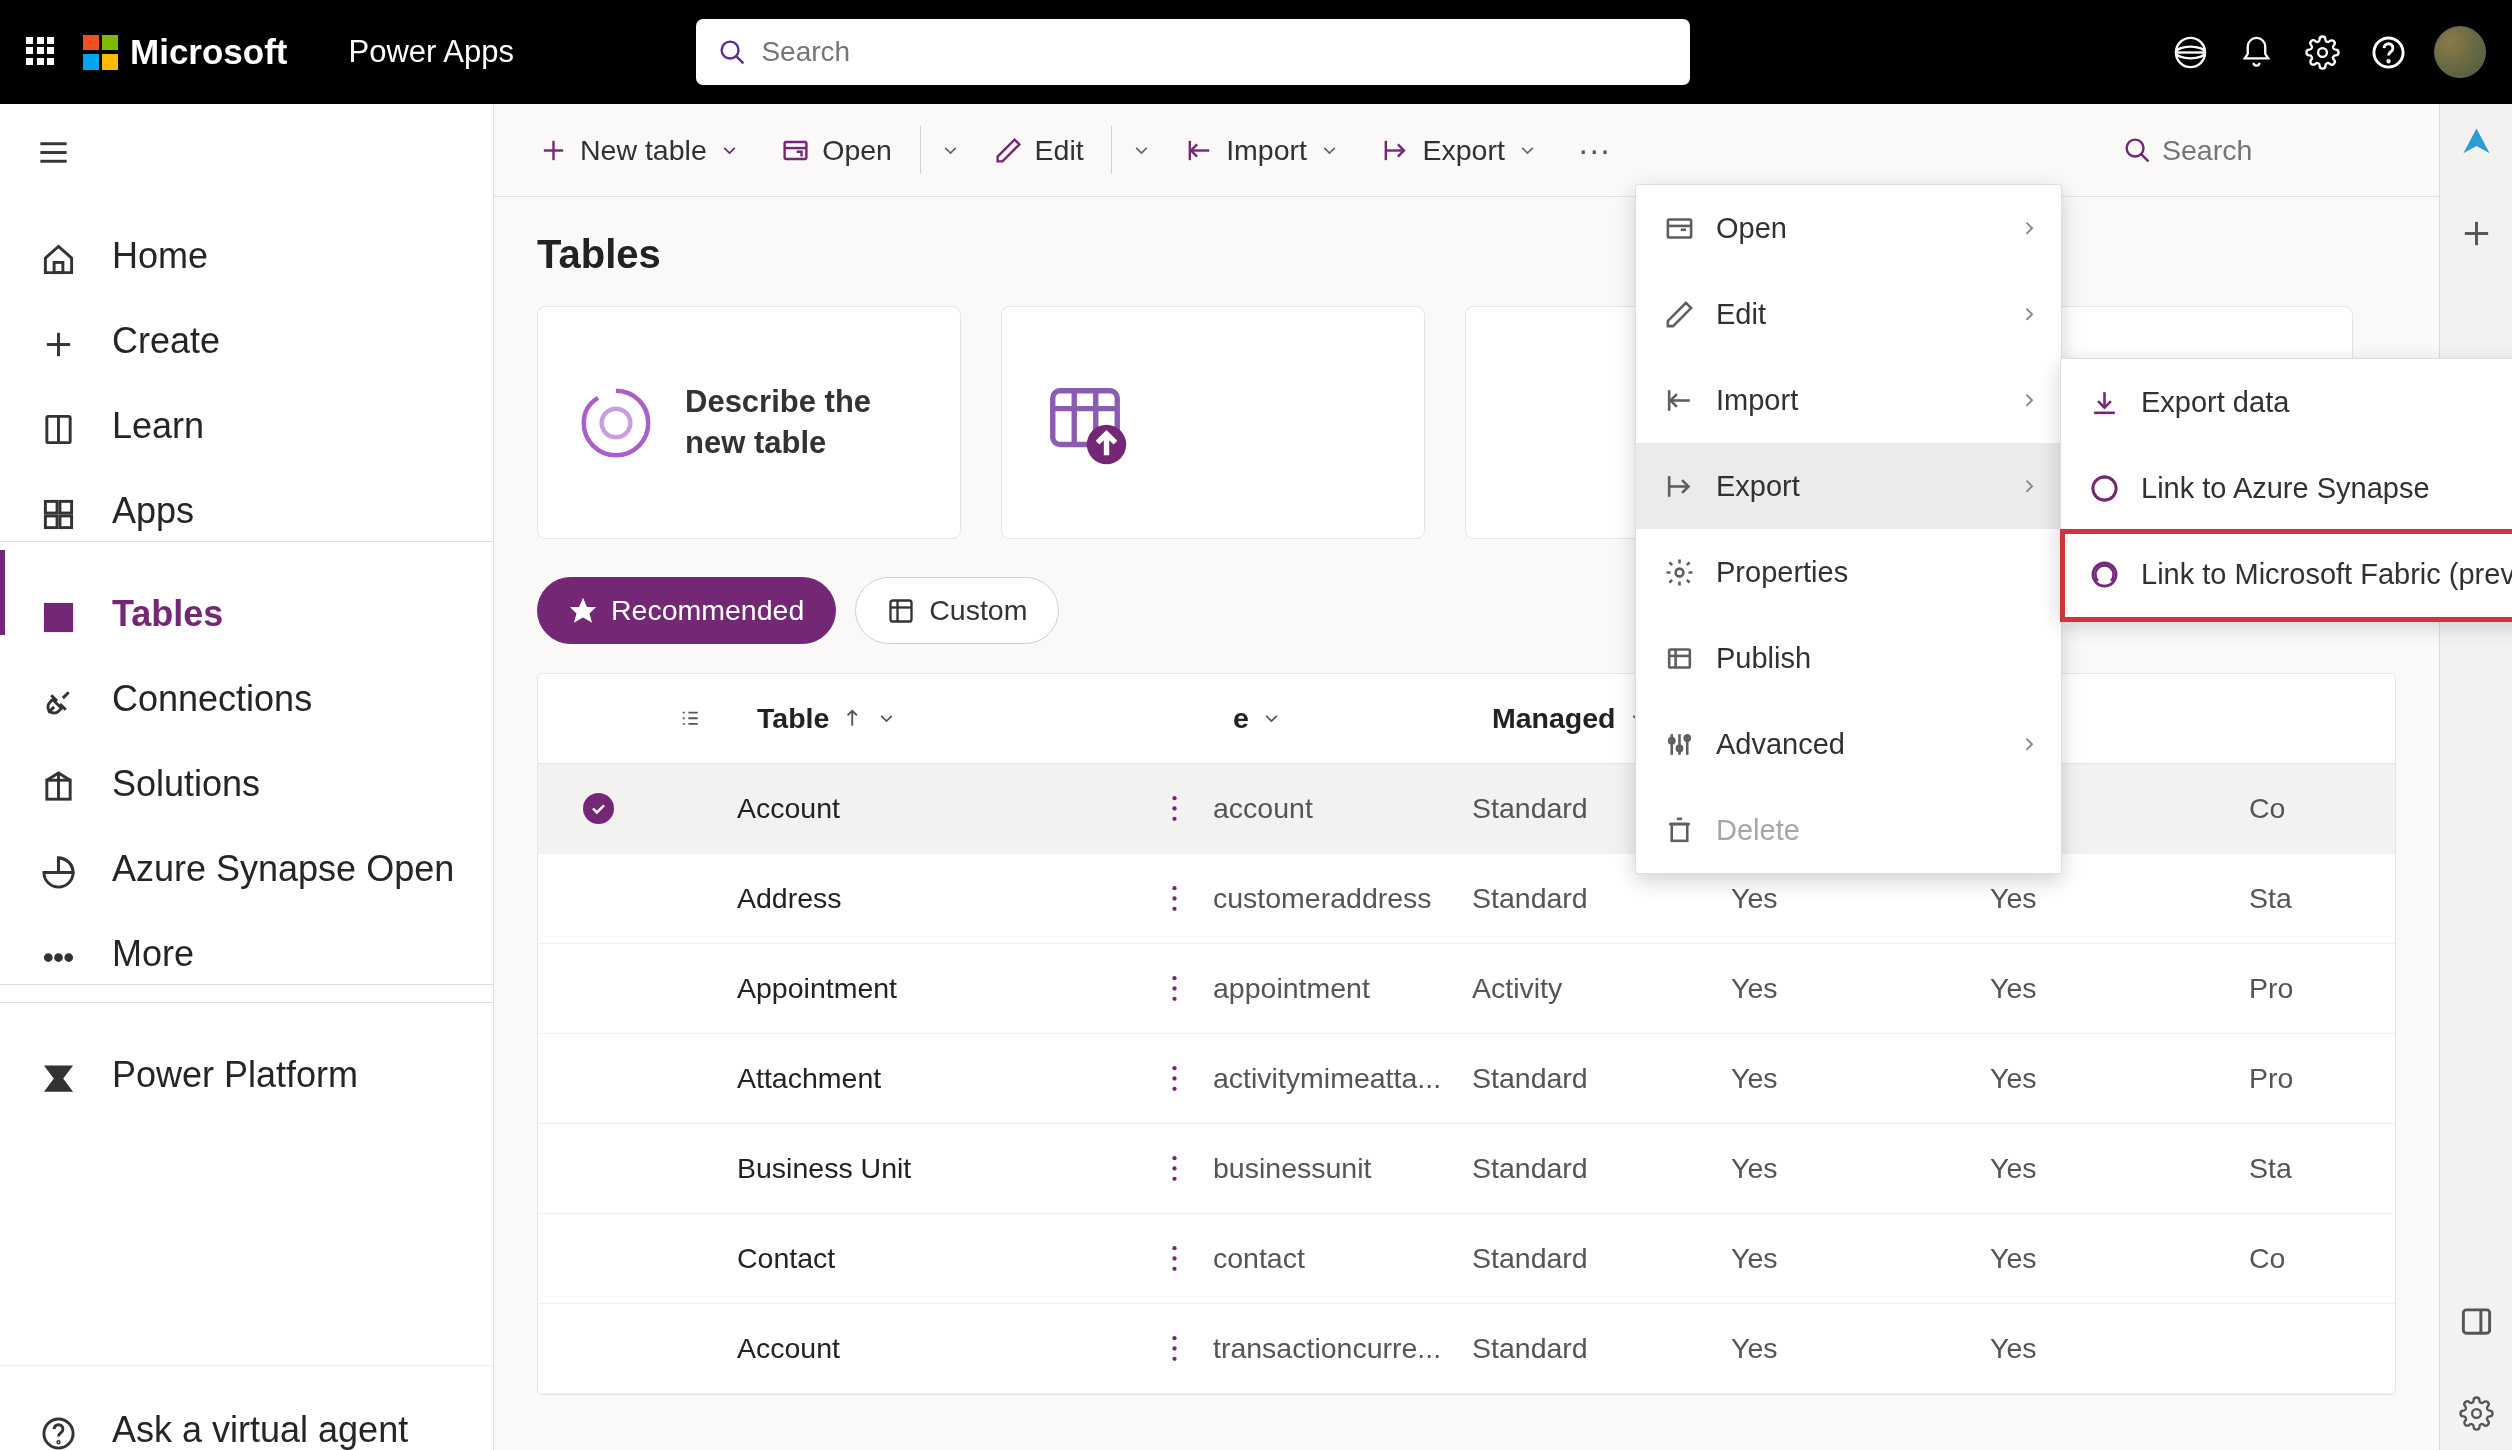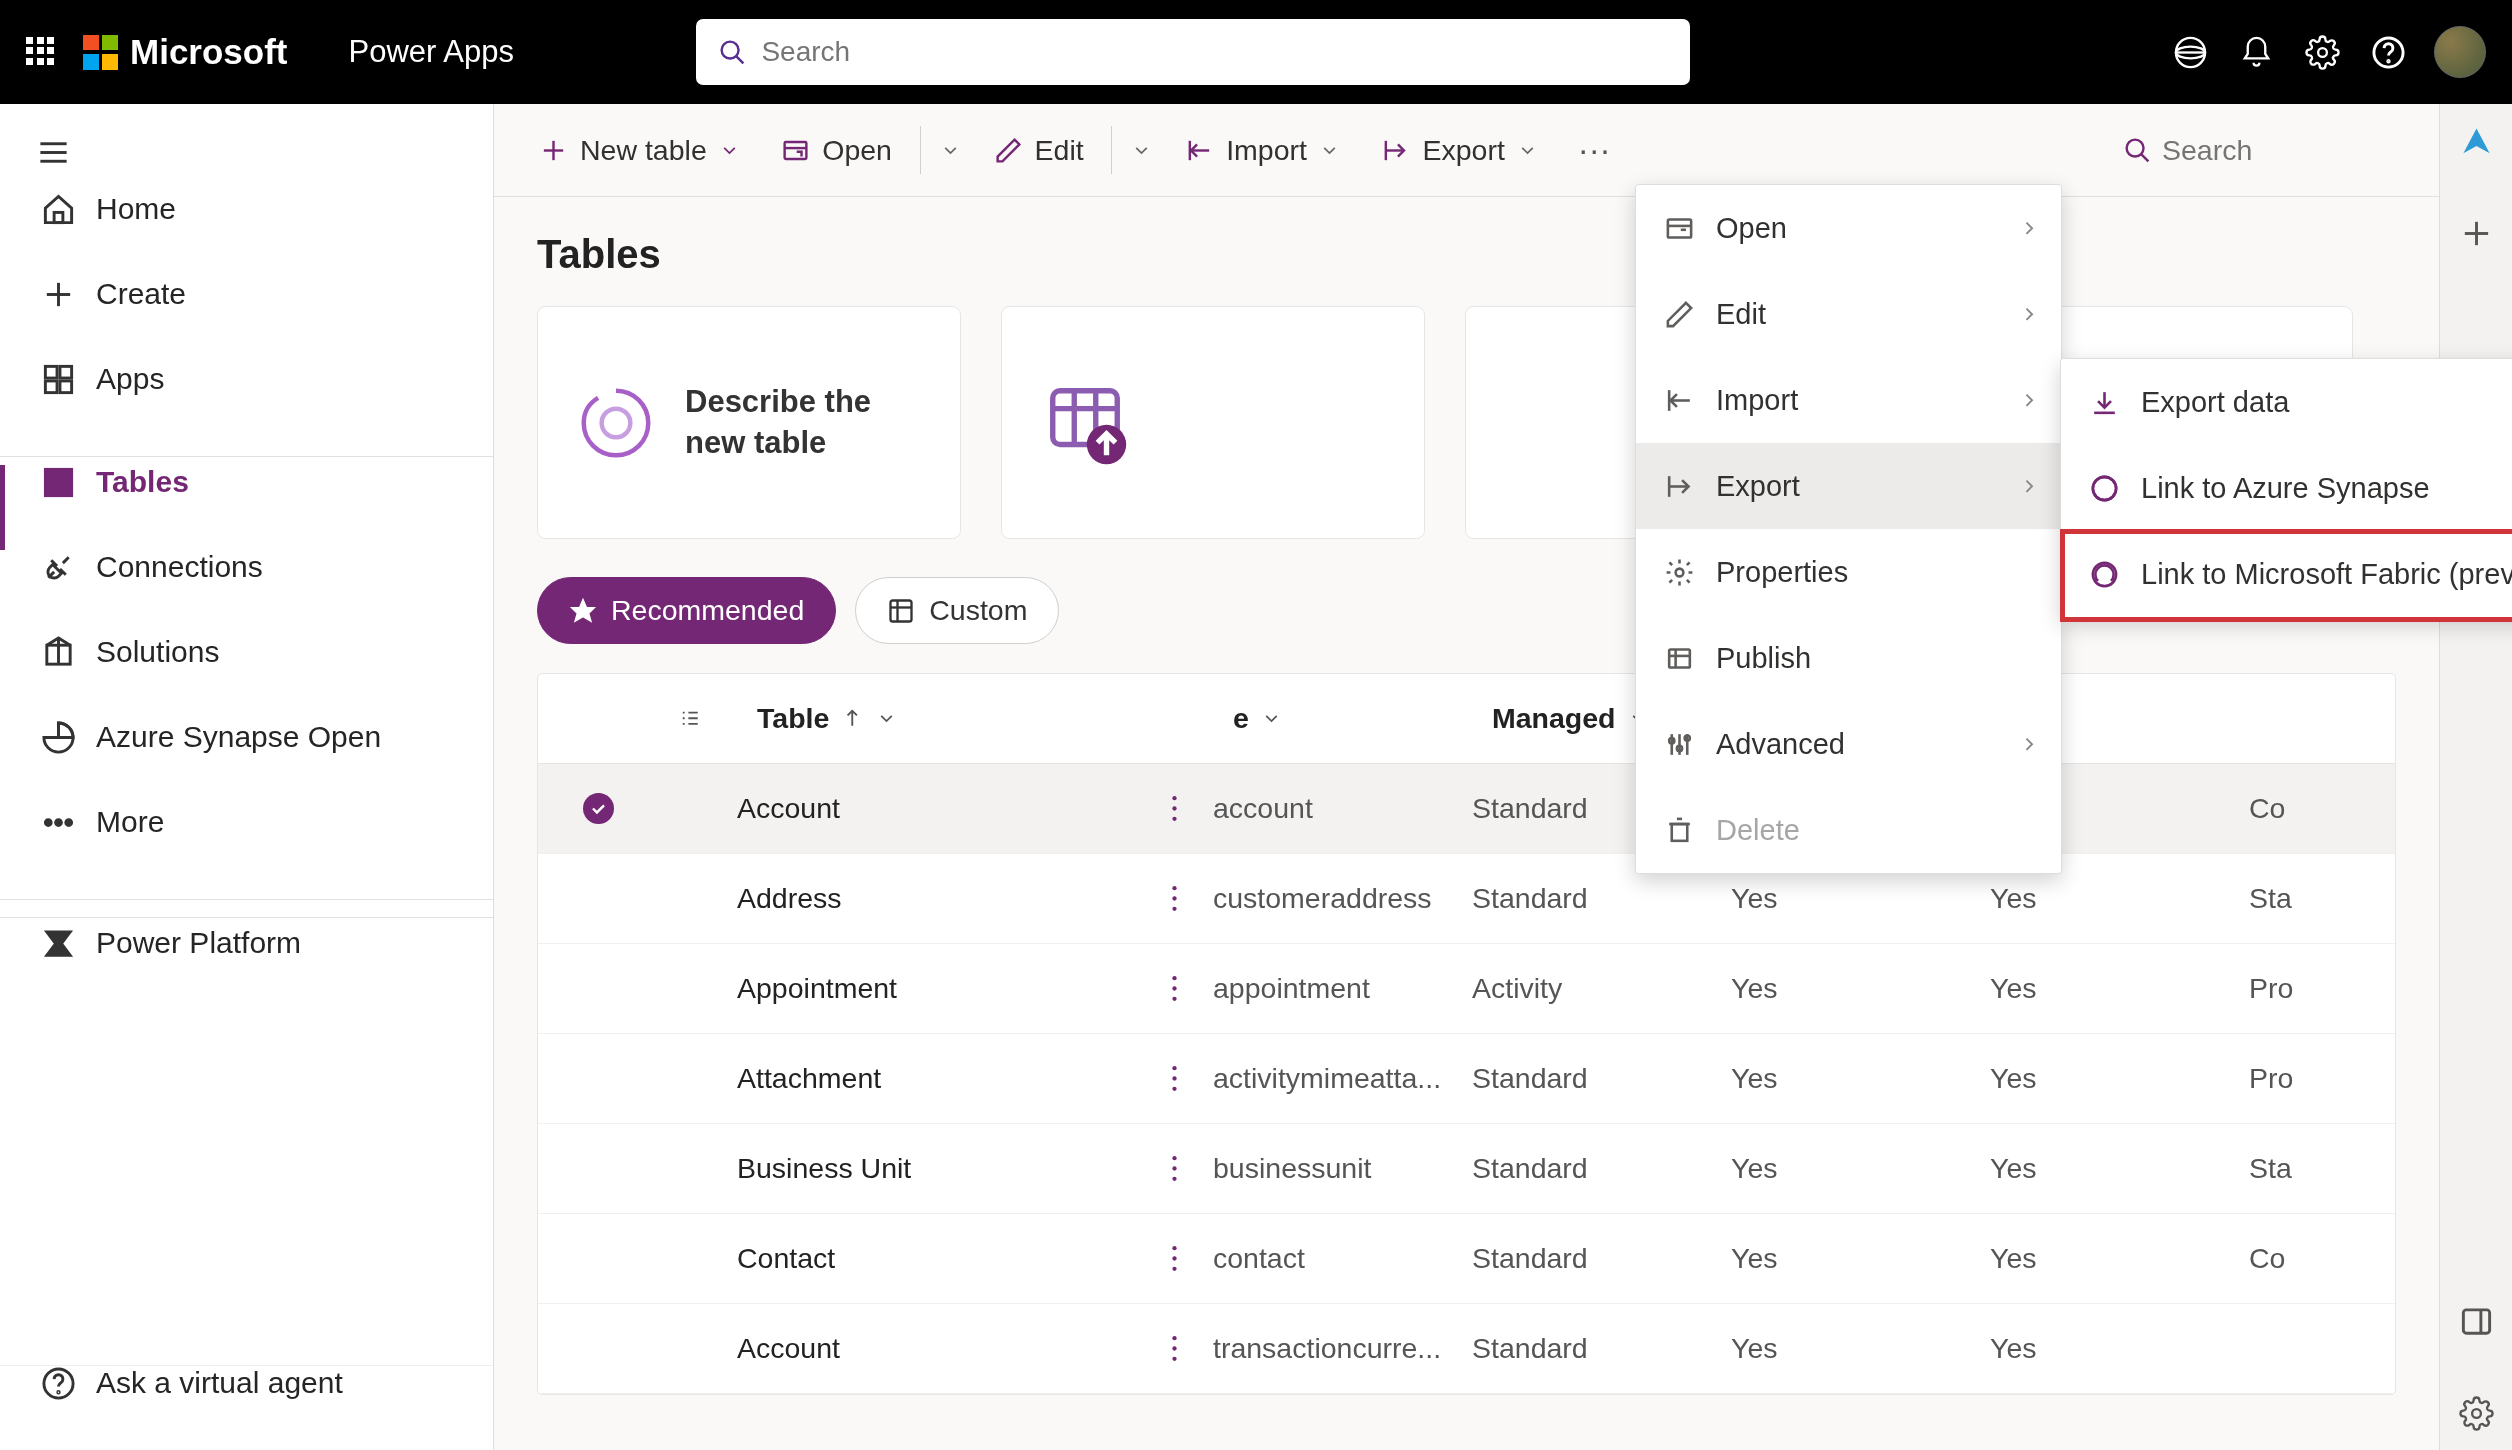--- a/index.html
+++ b/index.html
@@ -22,21 +22,21 @@
 .header .spacer { flex:1; }
 .header .hicon { width:40px; height:40px; display:flex; align-items:center; justify-content:center; cursor:pointer; color:#fff; }
 .header .hicon svg { width:35px; height:35px; stroke:#fff; }
 .avatar { width:52px; height:52px; border-radius:50%; background:radial-gradient(circle at 30% 30%,#8a7a4a,#4a5a3a); border:1.7px solid #666; }
 
 
 .body { flex:1; display:flex; min-height:0; }
 .leftnav { width:494px; background:#fff; border-right:0.9px solid #ddd; display:flex; flex-direction:column; padding-top:12px;}
 .leftnav .hamburger{ padding:19px 36px; cursor:pointer;}
 .leftnav .hamburger svg{width:35px;height:35px;stroke:#333;}
-.nav-item { display:flex; align-items:flex-start; gap:20px; height:85px; padding:0 36px; font-size:30px; color:#252525; cursor:pointer; border-left:5.2px solid transparent;}
+.nav-item { display:flex; align-items:flex-end; gap:36px; height:85px; padding:0 36px; font-size:36px; color:#252525; cursor:pointer; border-left:5.2px solid transparent;}
 .nav-item.active { border-left:5.2px solid #742774; color:#742774; font-weight:600;}
 .nav-item svg { width:35px; height:35px; stroke:#333; fill:none; stroke-width:2;}
 .nav-item.active svg {stroke:#742774; fill:#742774;}
 .nav-sep { height:0.9px; background:#e0e0e0; margin:8.6px 0; }
 .nav-bottom { margin-top:auto; border-top:0.9px solid #eee;}
 
 
 .main { flex:1; display:flex; flex-direction:column; min-width:0; background:#faf9f8; position:relative;}
 .toolbar { height:93px; border-bottom:0.9px solid #e0e0e0; display:flex; align-items:center; padding:0 26px; gap:3.5px; background:#faf9f8;}
 .tbtn { display:flex; align-items:center; gap:12px; height:67px; padding:0 19px; font-size:28.5px; color:#323130; border-radius:5.2px; cursor:pointer; }
@@ -181,20 +181,27 @@
           </div>
           <div class="nav-item">
             <svg viewBox="0 0 24 24" fill="none" stroke-width="2">
               <line x1="12" y1="4" x2="12" y2="20"></line>
               <line x1="4" y1="12" x2="20" y2="12"></line>
             </svg>
             <span>Create</span>
           </div>
           <div class="nav-item">
             <svg viewBox="0 0 24 24" fill="none" stroke-width="2">
+              <rect x="4" y="3" width="16" height="18" rx="1"></rect>
+              <line x1="12" y1="3" x2="12" y2="21"></line>
+            </svg>
+            <span>Learn</span>
+          </div>
+          <div class="nav-item">
+            <svg viewBox="0 0 24 24" fill="none" stroke-width="2">
               <rect x="3" y="3" width="8" height="8"></rect>
               <rect x="13" y="3" width="8" height="8"></rect>
               <rect x="3" y="13" width="8" height="8"></rect>
               <rect x="13" y="13" width="8" height="8"></rect>
             </svg>
             <span>Apps</span>
           </div>
           <div class="nav-sep"></div>
           <div class="nav-item active">
             <svg viewBox="0 0 24 24" fill="none" stroke-width="2">

